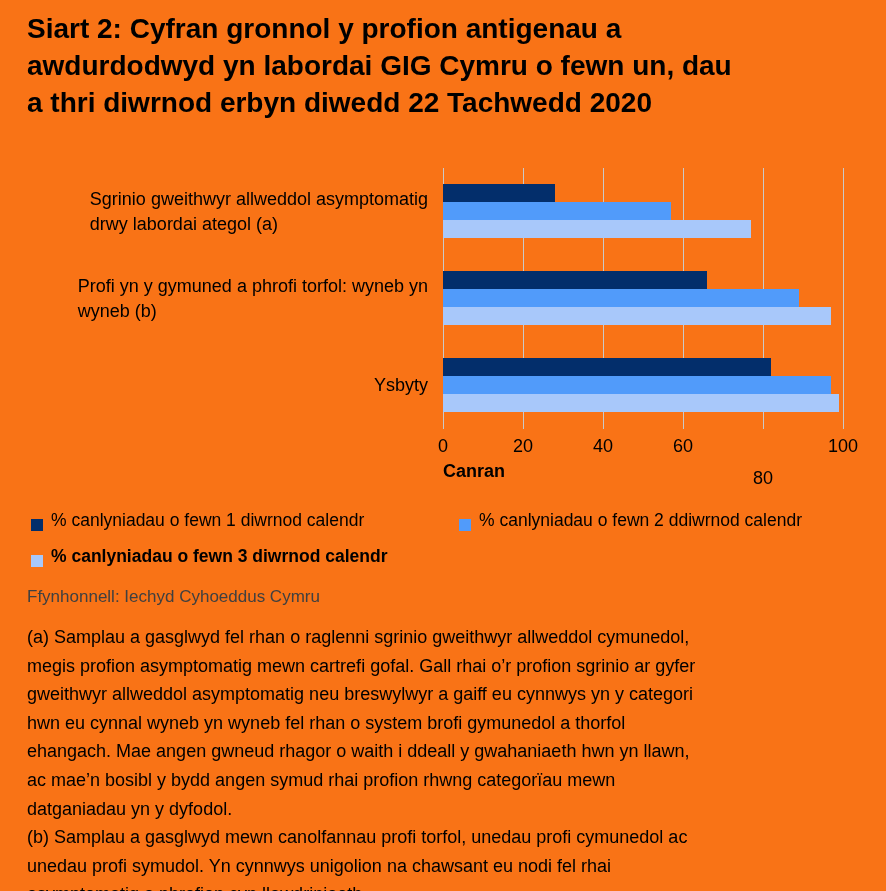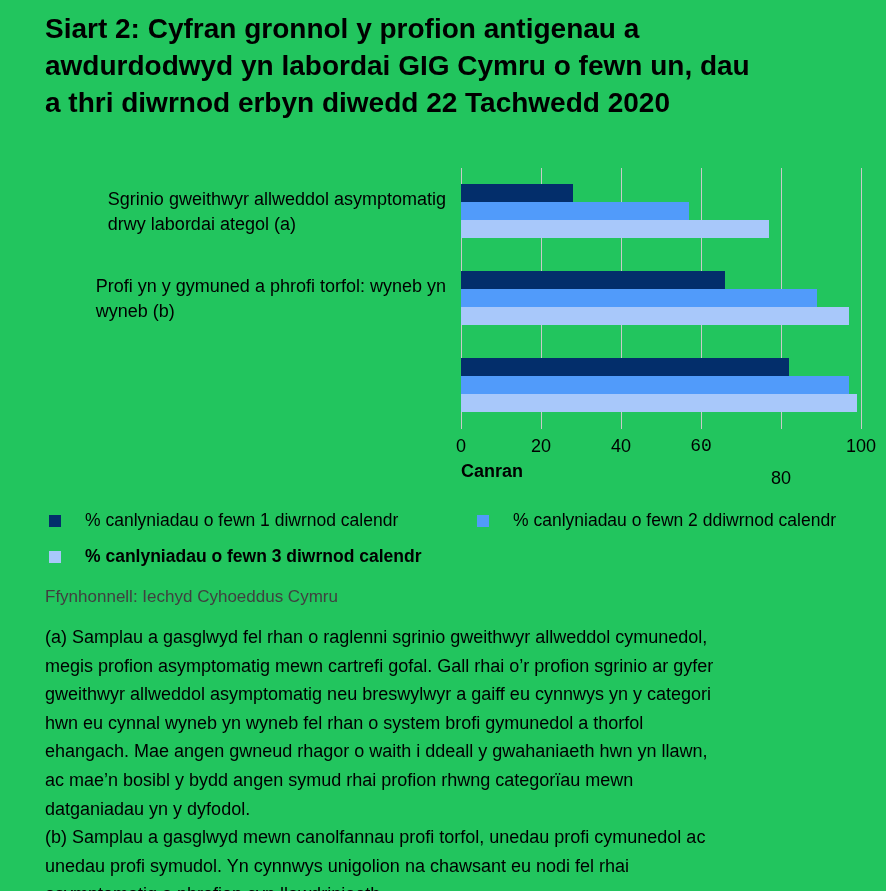--- a/index.html
+++ b/index.html
@@ -2,24 +2,24 @@
 <html lang="cy"><head>
 <meta charset="utf-8">
 <style>
   * { margin: 0; padding: 0; box-sizing: border-box; }
   html, body { background: #ffffff; }
   .page {
     position: relative;
     width: 886px;
     height: 891px;
     overflow: hidden;
-    background: #22c55e;
+    background: #f97316;
     font-family: "Liberation Sans", sans-serif;
     color: #000000;
-    padding-left: 45px;
+    padding-left: 27px;
   }
   .chart-title {
     padding-top: 10px;
     font-size: 28px;
     font-weight: bold;
     line-height: 37px;
     white-space: pre-line;
     color: #000000;
   }
   
@@ -88,21 +88,21 @@
     color: #000000;
   }
   
   .legend {
     margin-top: 20px;
     padding-left: 4px;
     font-size: 17.5px;
   }
   .legend-row { display: flex; align-items: center; }
   .legend-row + .legend-row { margin-top: 15px; font-weight: bold; }
-  .legend-item { display: flex; align-items: center; gap: 16px; }
+  .legend-item { display: flex; align-items: flex-end; }
   .legend-item.col-1 { width: 428px; }
   .legend-marker {
     width: 12px; height: 12px;
     margin-right: 8px;
     flex: 0 0 auto;
   }
   
   .source-line {
     margin-top: 20px;
     font-size: 17px;
@@ -125,20 +125,21 @@
   <h1 class="chart-title">Siart 2: Cyfran gronnol y profion antigenau a
 awdurdodwyd yn labordai GIG Cymru o fewn un, dau
 a thri diwrnod erbyn diwedd 22 Tachwedd 2020</h1>
 
   <div class="chart-canvas">
     <div class="labels-col">
         <div class="cat-label" style="top: 0px;">Sgrinio gweithwyr allweddol asymptomatig
 drwy labordai ategol (a)</div>
         <div class="cat-label" style="top: 87px; margin-left: 19px;">Profi yn y gymuned a phrofi torfol: wyneb yn
 wyneb (b)</div>
+        <div class="cat-label" style="top: 174px;">Ysbyty</div>
       </div>
     <div class="plot-area">
         <div class="gridline" style="left: 0%; background: rgb(201, 201, 201);"></div>
         <div class="gridline" style="left: 20%; background: rgb(201, 201, 201);"></div>
         <div class="gridline" style="left: 40%; background: rgb(201, 201, 201);"></div>
         <div class="gridline" style="left: 60%; background: rgb(201, 201, 201);"></div>
         <div class="gridline" style="left: 80%; background: rgb(201, 201, 201);"></div>
         <div class="gridline" style="left: 100%; background: rgb(201, 201, 201);"></div>
         <div class="bar-group" style="top: 0px;">
           <div class="bar" style="width: 28%; background: rgb(3, 46, 107);"></div>
@@ -153,21 +154,21 @@
         <div class="bar-group" style="top: 174px;">
           <div class="bar" style="width: 82%; background: rgb(3, 46, 107);"></div>
           <div class="bar" style="width: 97%; background: rgb(81, 155, 250);"></div>
           <div class="bar" style="width: 99%; background: rgb(168, 200, 250);"></div>
         </div>
       </div>
     <div class="x-ticks">
         <span class="x-tick" style="left: 0%;">0</span>
         <span class="x-tick" style="left: 20%; text-align: center;">20</span>
         <span class="x-tick" style="left: 40%;">40</span>
-        <span class="x-tick" style="left: 60%; font-family: Liberation Mono, monospace;">60</span>
+        <span class="x-tick" style="left: 60%;">60</span>
         <span class="x-tick" style="left: 80%; margin-top: 32px;">80</span>
         <span class="x-tick" style="left: 100%;">100</span>
       </div>
     <div class="x-axis-label">Canran</div>
   </div>
 
   <div class="legend">
     <div class="legend-row">
       <div class="legend-item col-1">
         <span class="legend-marker" style="background: rgb(3, 46, 107);"></span>

